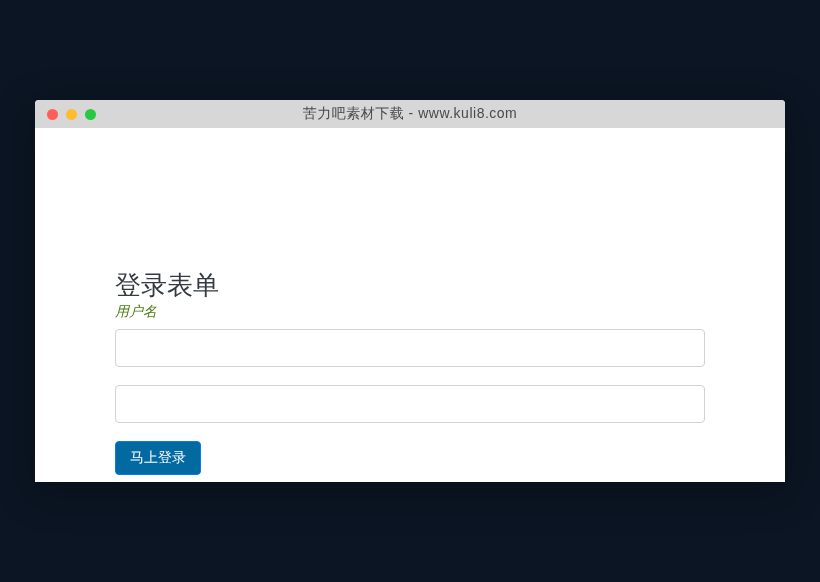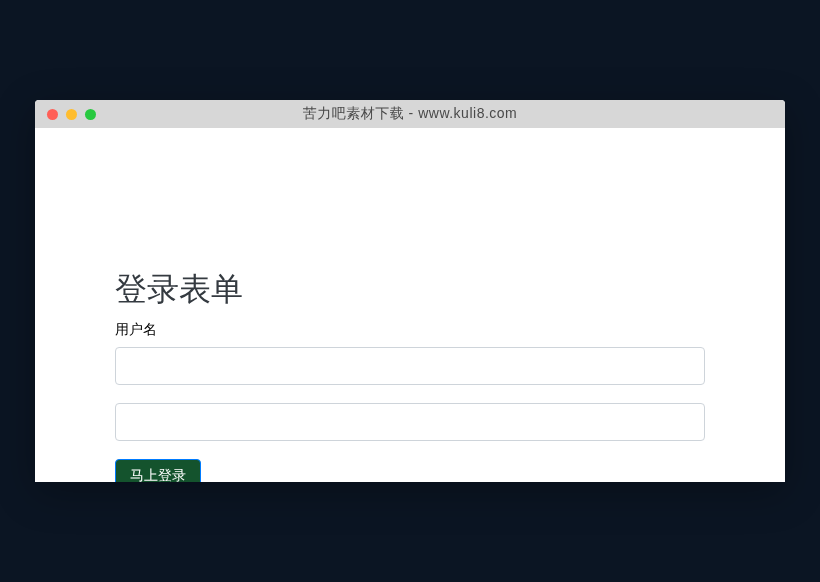--- a/index.html
+++ b/index.html
@@ -57,51 +57,52 @@
       color: #494949;
       font-family: "Microsoft YaHei", "SimHei", sans-serif;
       letter-spacing: 0.5px;
       pointer-events: none;
     }
     .content {
       flex: 1;
       padding: 140px 80px 0 80px;
     }
     .form-title {
-      font-size: 32px;
+      font-size: 26px;
       font-weight: 500;
       color: #343a40;
-      margin-bottom: 9px;
+      margin-bottom: 0;
     }
     .form-group {
       margin-bottom: 18px;
     }
     .form-label {
       display: block;
       font-size: 14px;
-      color: #000000;
+      color: #4d7c0f;
       margin-bottom: 8px;
+      font-style: italic;
     }
     .form-input {
       width: 100%;
       height: 38px;
       padding: 6px 12px;
       font-size: 16px;
       color: #495057;
       background: #fff;
       border: 1px solid #ced4da;
       border-radius: 4px;
       outline: none;
     }
     .btn-primary {
       display: inline-block;
       padding: 7px 14px;
       font-size: 14px;
       color: #fff;
-      background: #14532d;
+      background: #0369a1;
       border: 1px solid #007bff;
       border-radius: 4px;
       cursor: pointer;
       outline: none;
     }
   </style>
 </head>
 <body>
 
 <div class="window">

